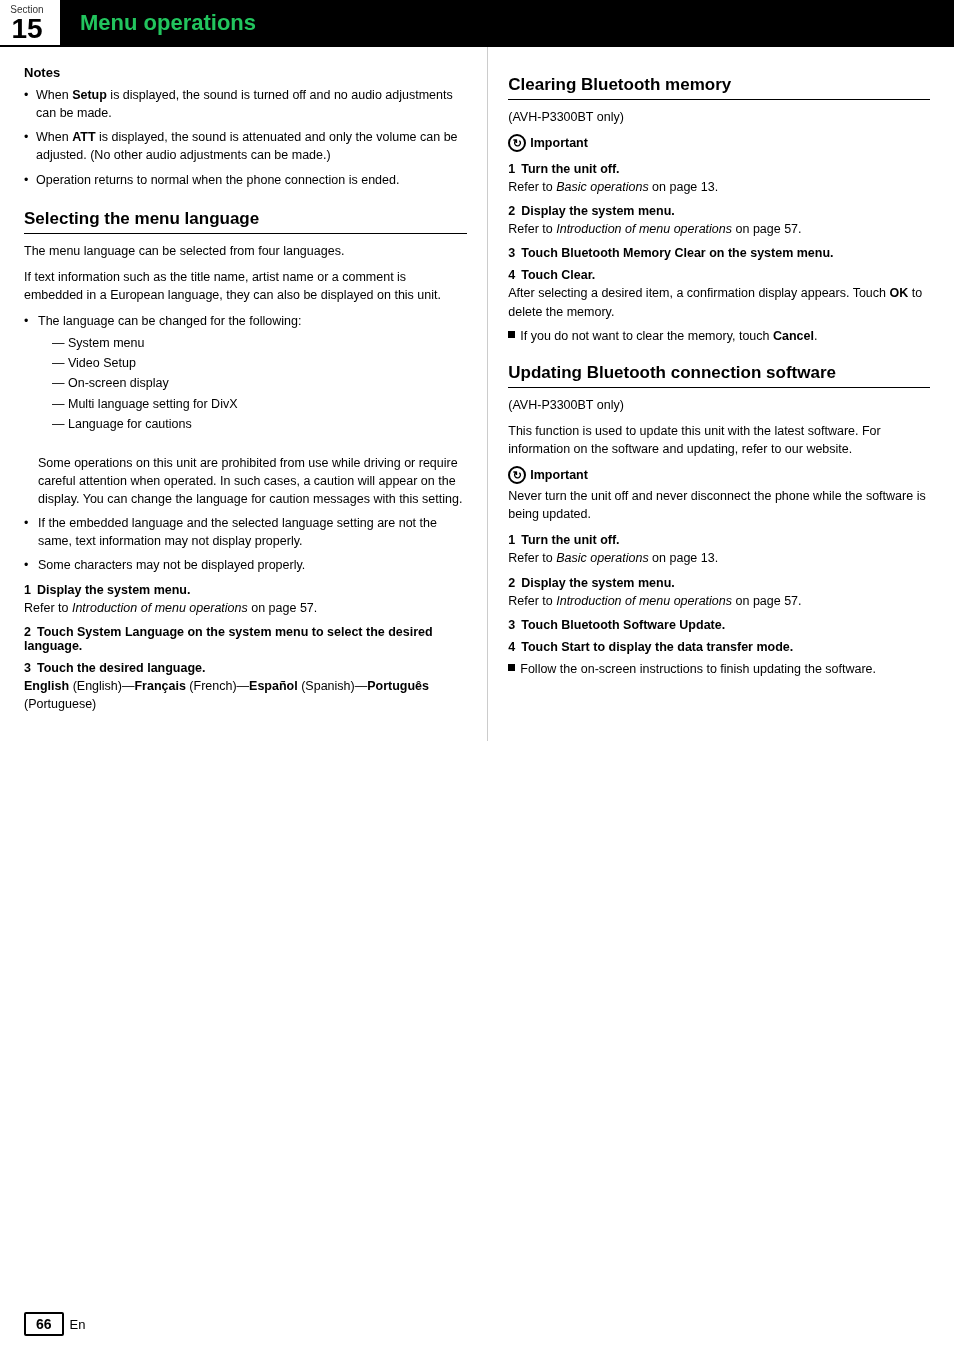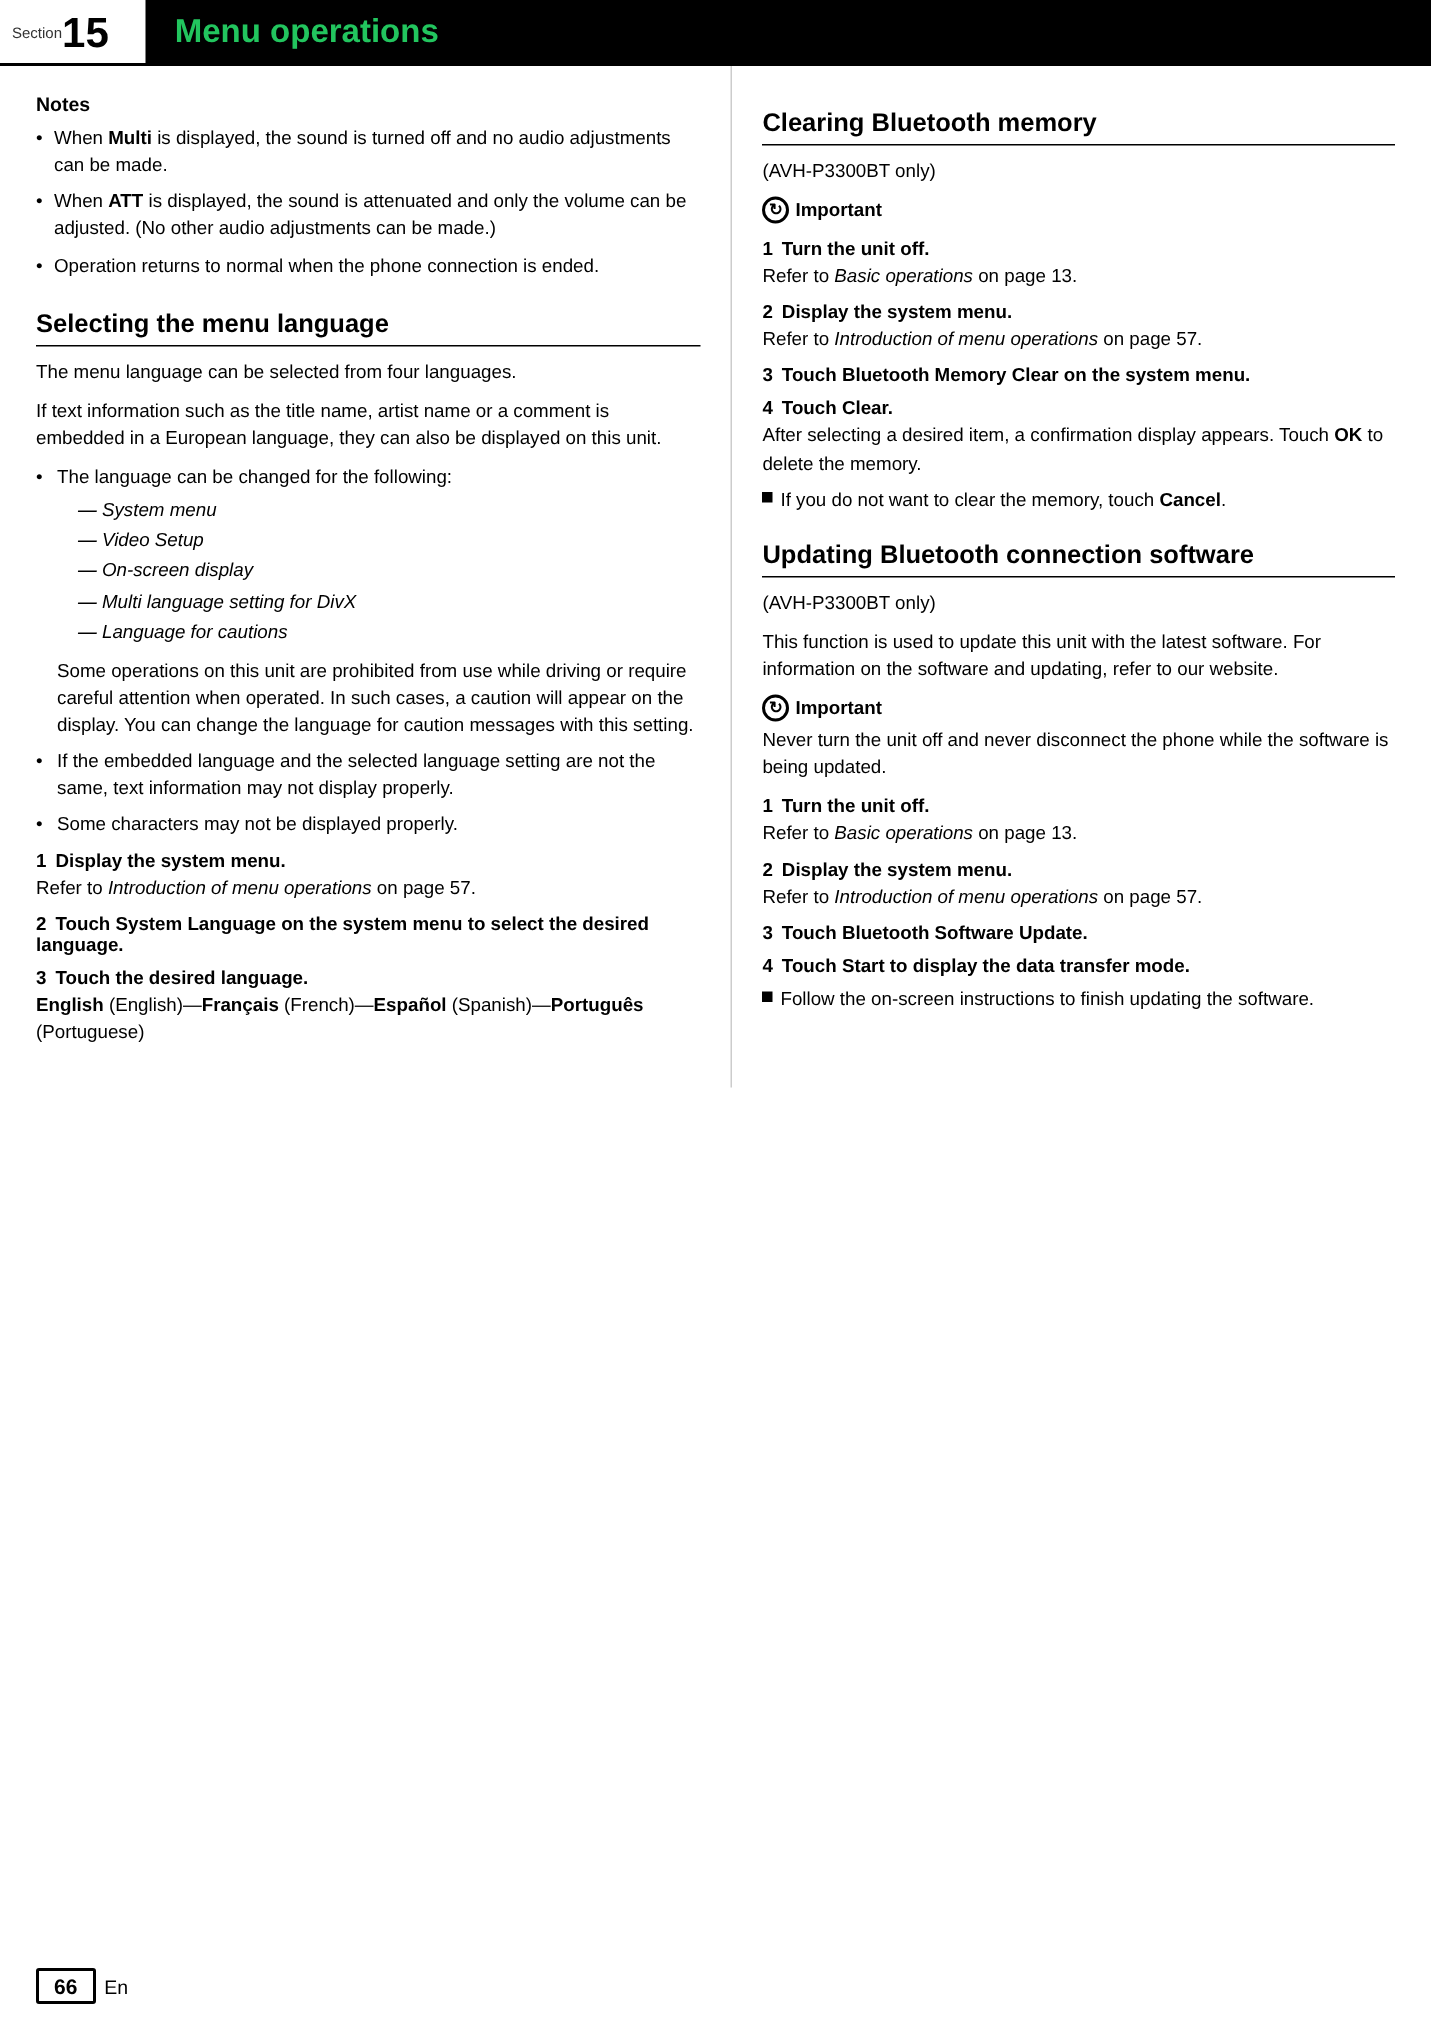--- a/index.html
+++ b/index.html
@@ -15,22 +15,23 @@
 
     
     .header {
       display: flex;
       align-items: stretch;
       border-bottom: 2px solid #000;
       margin-bottom: 0;
     }
     .section-label {
       display: flex;
+      flex-direction: column;
       align-items: center;
-      padding: 4px 24px 2px 8px;
+      padding: 4px 14px 2px 8px;
       min-width: 60px;
     }
     .section-text {
       font-size: 10px;
       color: #333;
     }
     .section-number {
       font-size: 28px;
       font-weight: bold;
       line-height: 1;
@@ -116,22 +117,21 @@
       line-height: 1.45;
     }
     .bullet-list > li::before {
       content: "•";
       position: absolute;
       left: 0;
     }
     .sub-list {
       list-style: none;
       padding: 0;
-      margin: 4px 0 8px 14px;
-      font-style: italic;
+      margin: 4px 0 21px 14px;
     }
     .sub-list li {
       font-size: 12.5px;
       line-height: 1.45;
       margin-bottom: 2px;
     }
     .sub-list li::before {
       content: "— ";
     }
 
@@ -238,21 +238,21 @@
   </div>
   <div class="header-title-box">Menu operations</div>
 </div>
 
 <div class="main-content">
 
   <div class="left-col">
 
     <div class="notes-title">Notes</div>
     <ul class="notes-list">
-      <li>When <b>Multi</b> is displayed, the sound is turned off and no audio adjustments can be made.</li>
+      <li>When <b>Setup</b> is displayed, the sound is turned off and no audio adjustments can be made.</li>
       <li>When <b>ATT</b> is displayed, the sound is attenuated and only the volume can be adjusted. (No other audio adjustments can be made.)</li>
       <li>Operation returns to normal when the phone connection is ended.</li>
     </ul>
 
     <div class="section-heading">Selecting the menu language</div>
     <div class="body-text">The menu language can be selected from four languages.</div>
     <div class="body-text">If text information such as the title name, artist name or a comment is embedded in a European language, they can also be displayed on this unit.</div>
 
     <ul class="bullet-list">
       <li>

